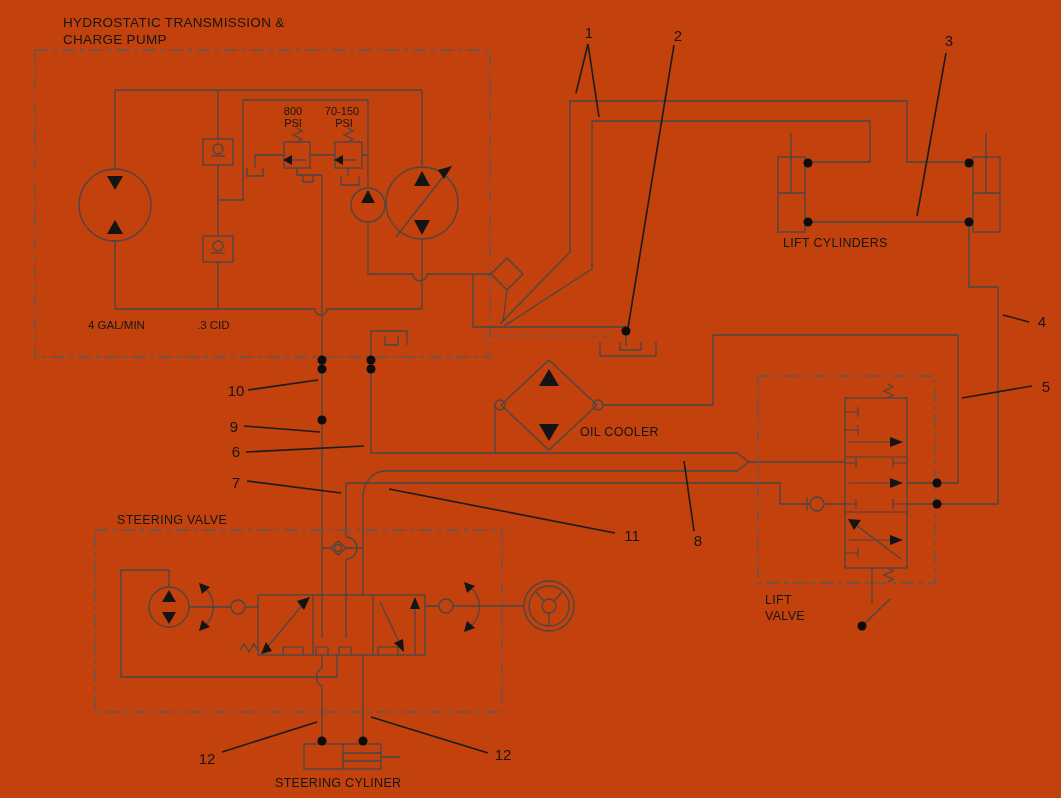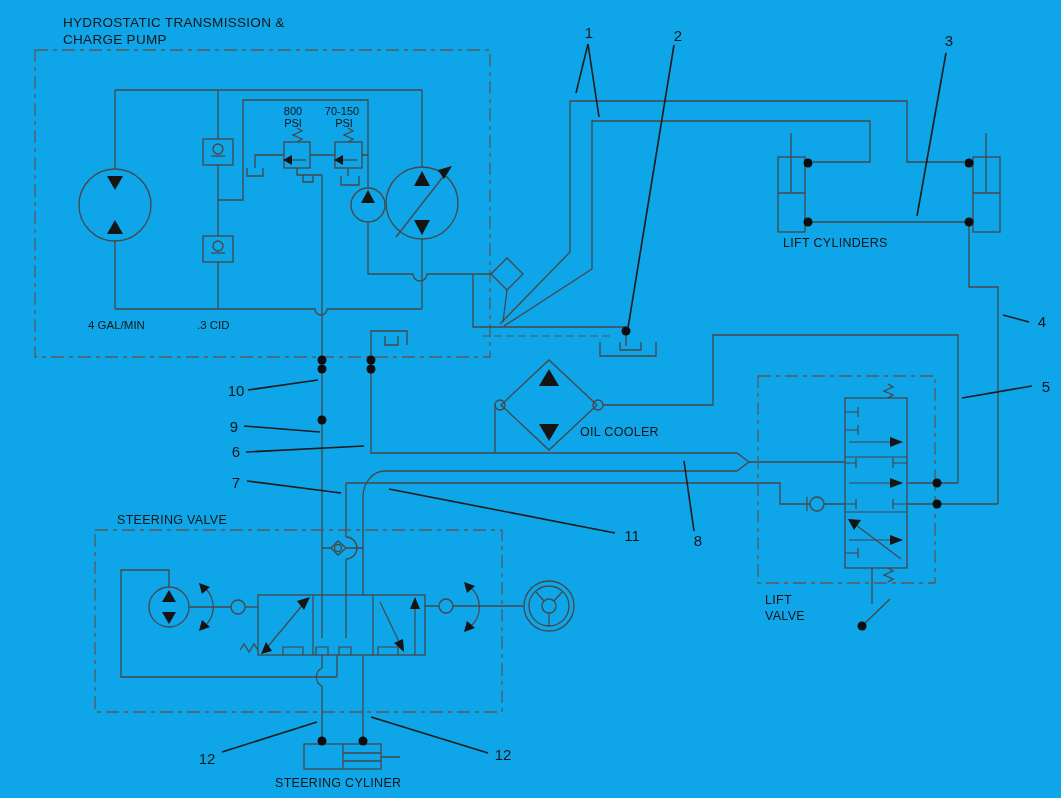--- a/index.html
+++ b/index.html
@@ -1,16 +1,16 @@
 <!DOCTYPE html>
 <html><head>
 <meta charset="utf-8">
 <style>
   html,body{margin:0;padding:0;background:#ffffff;}
-  .stage{position:relative;width:1061px;height:798px;background:#0ea5e9;overflow:hidden;}
+  .stage{position:relative;width:1061px;height:798px;background:#c2410c;overflow:hidden;}
   svg{display:block;}
   .pipe{fill:none;stroke:#474747;stroke-width:1.3;}
   .pipe2{fill:none;stroke:#474747;stroke-width:1.2;}
   .boxdash{fill:none;stroke:#5a5a5a;stroke-width:1.3;stroke-dasharray:13 5 4 5;}
   .draindash{fill:none;stroke:#5a5a5a;stroke-width:1.2;stroke-dasharray:8 4;}
   .sym{fill:none;stroke:#474747;stroke-width:1.3;}
   .solid{fill:#141414;stroke:none;}
   .dot{fill:#0d0d0d;stroke:none;}
   .leader{fill:none;stroke:#1c1c1c;stroke-width:1.6;}
   text{fill:#161616;font-family:"Liberation Sans",sans-serif;}

